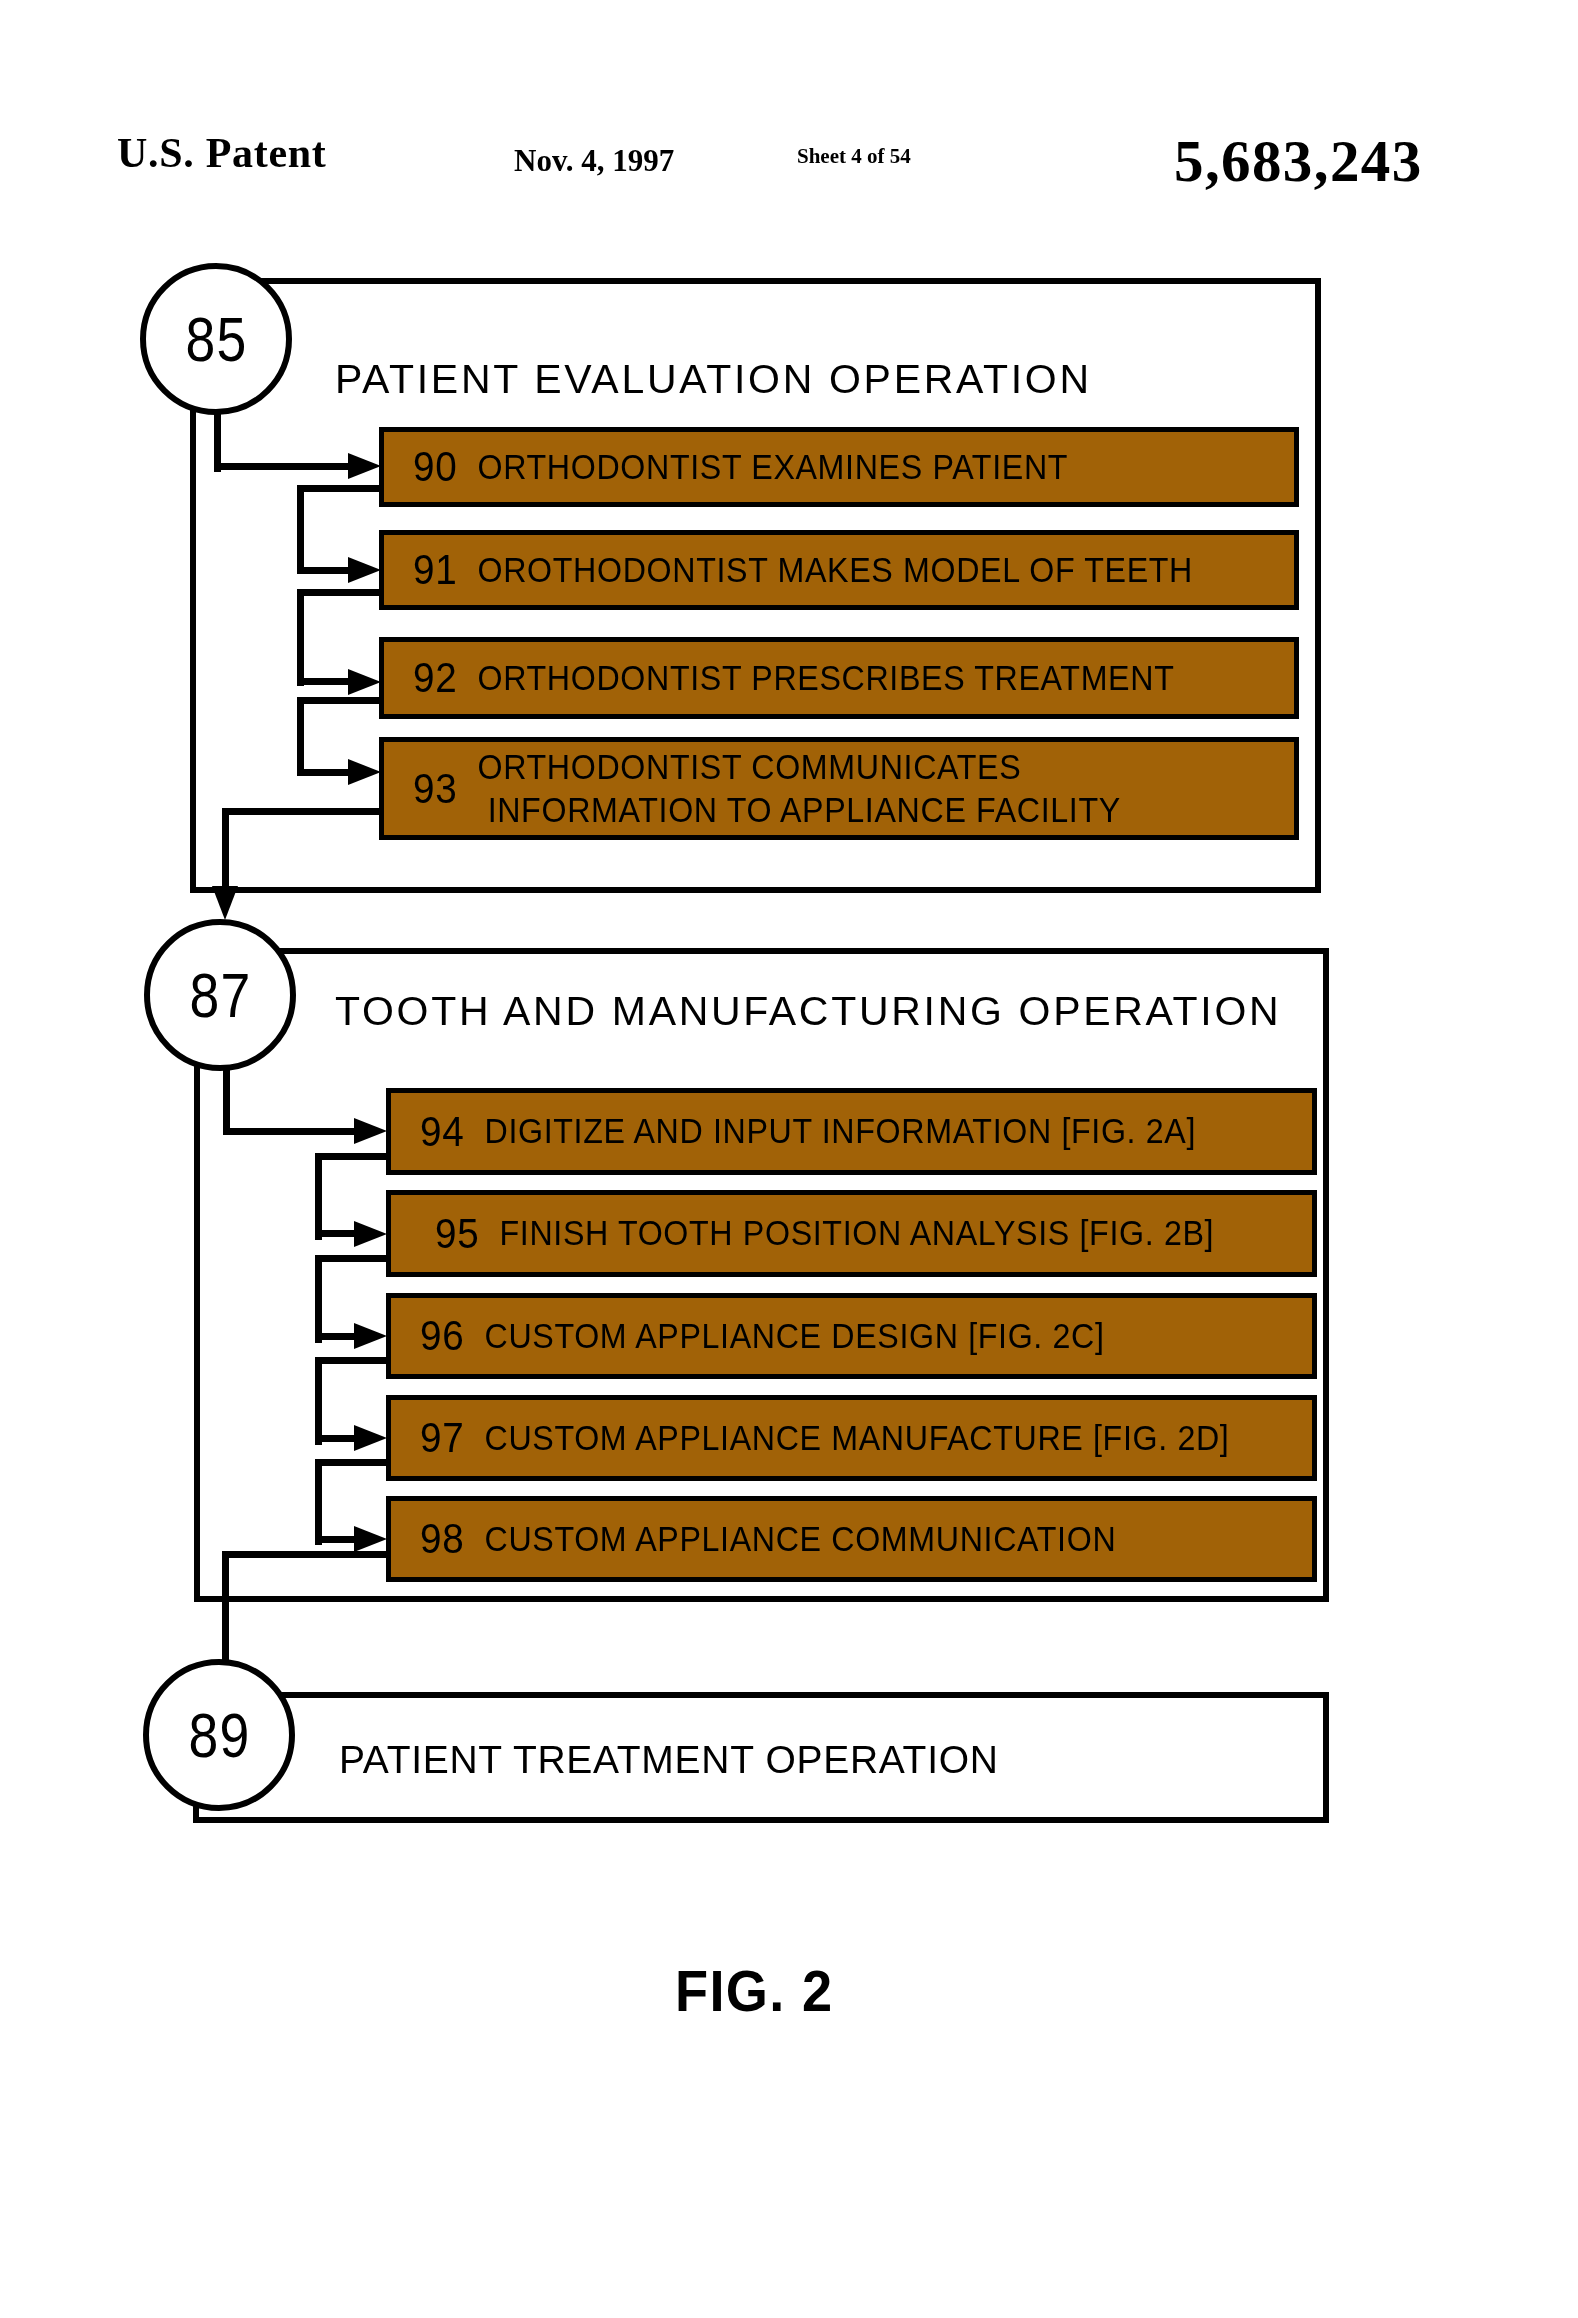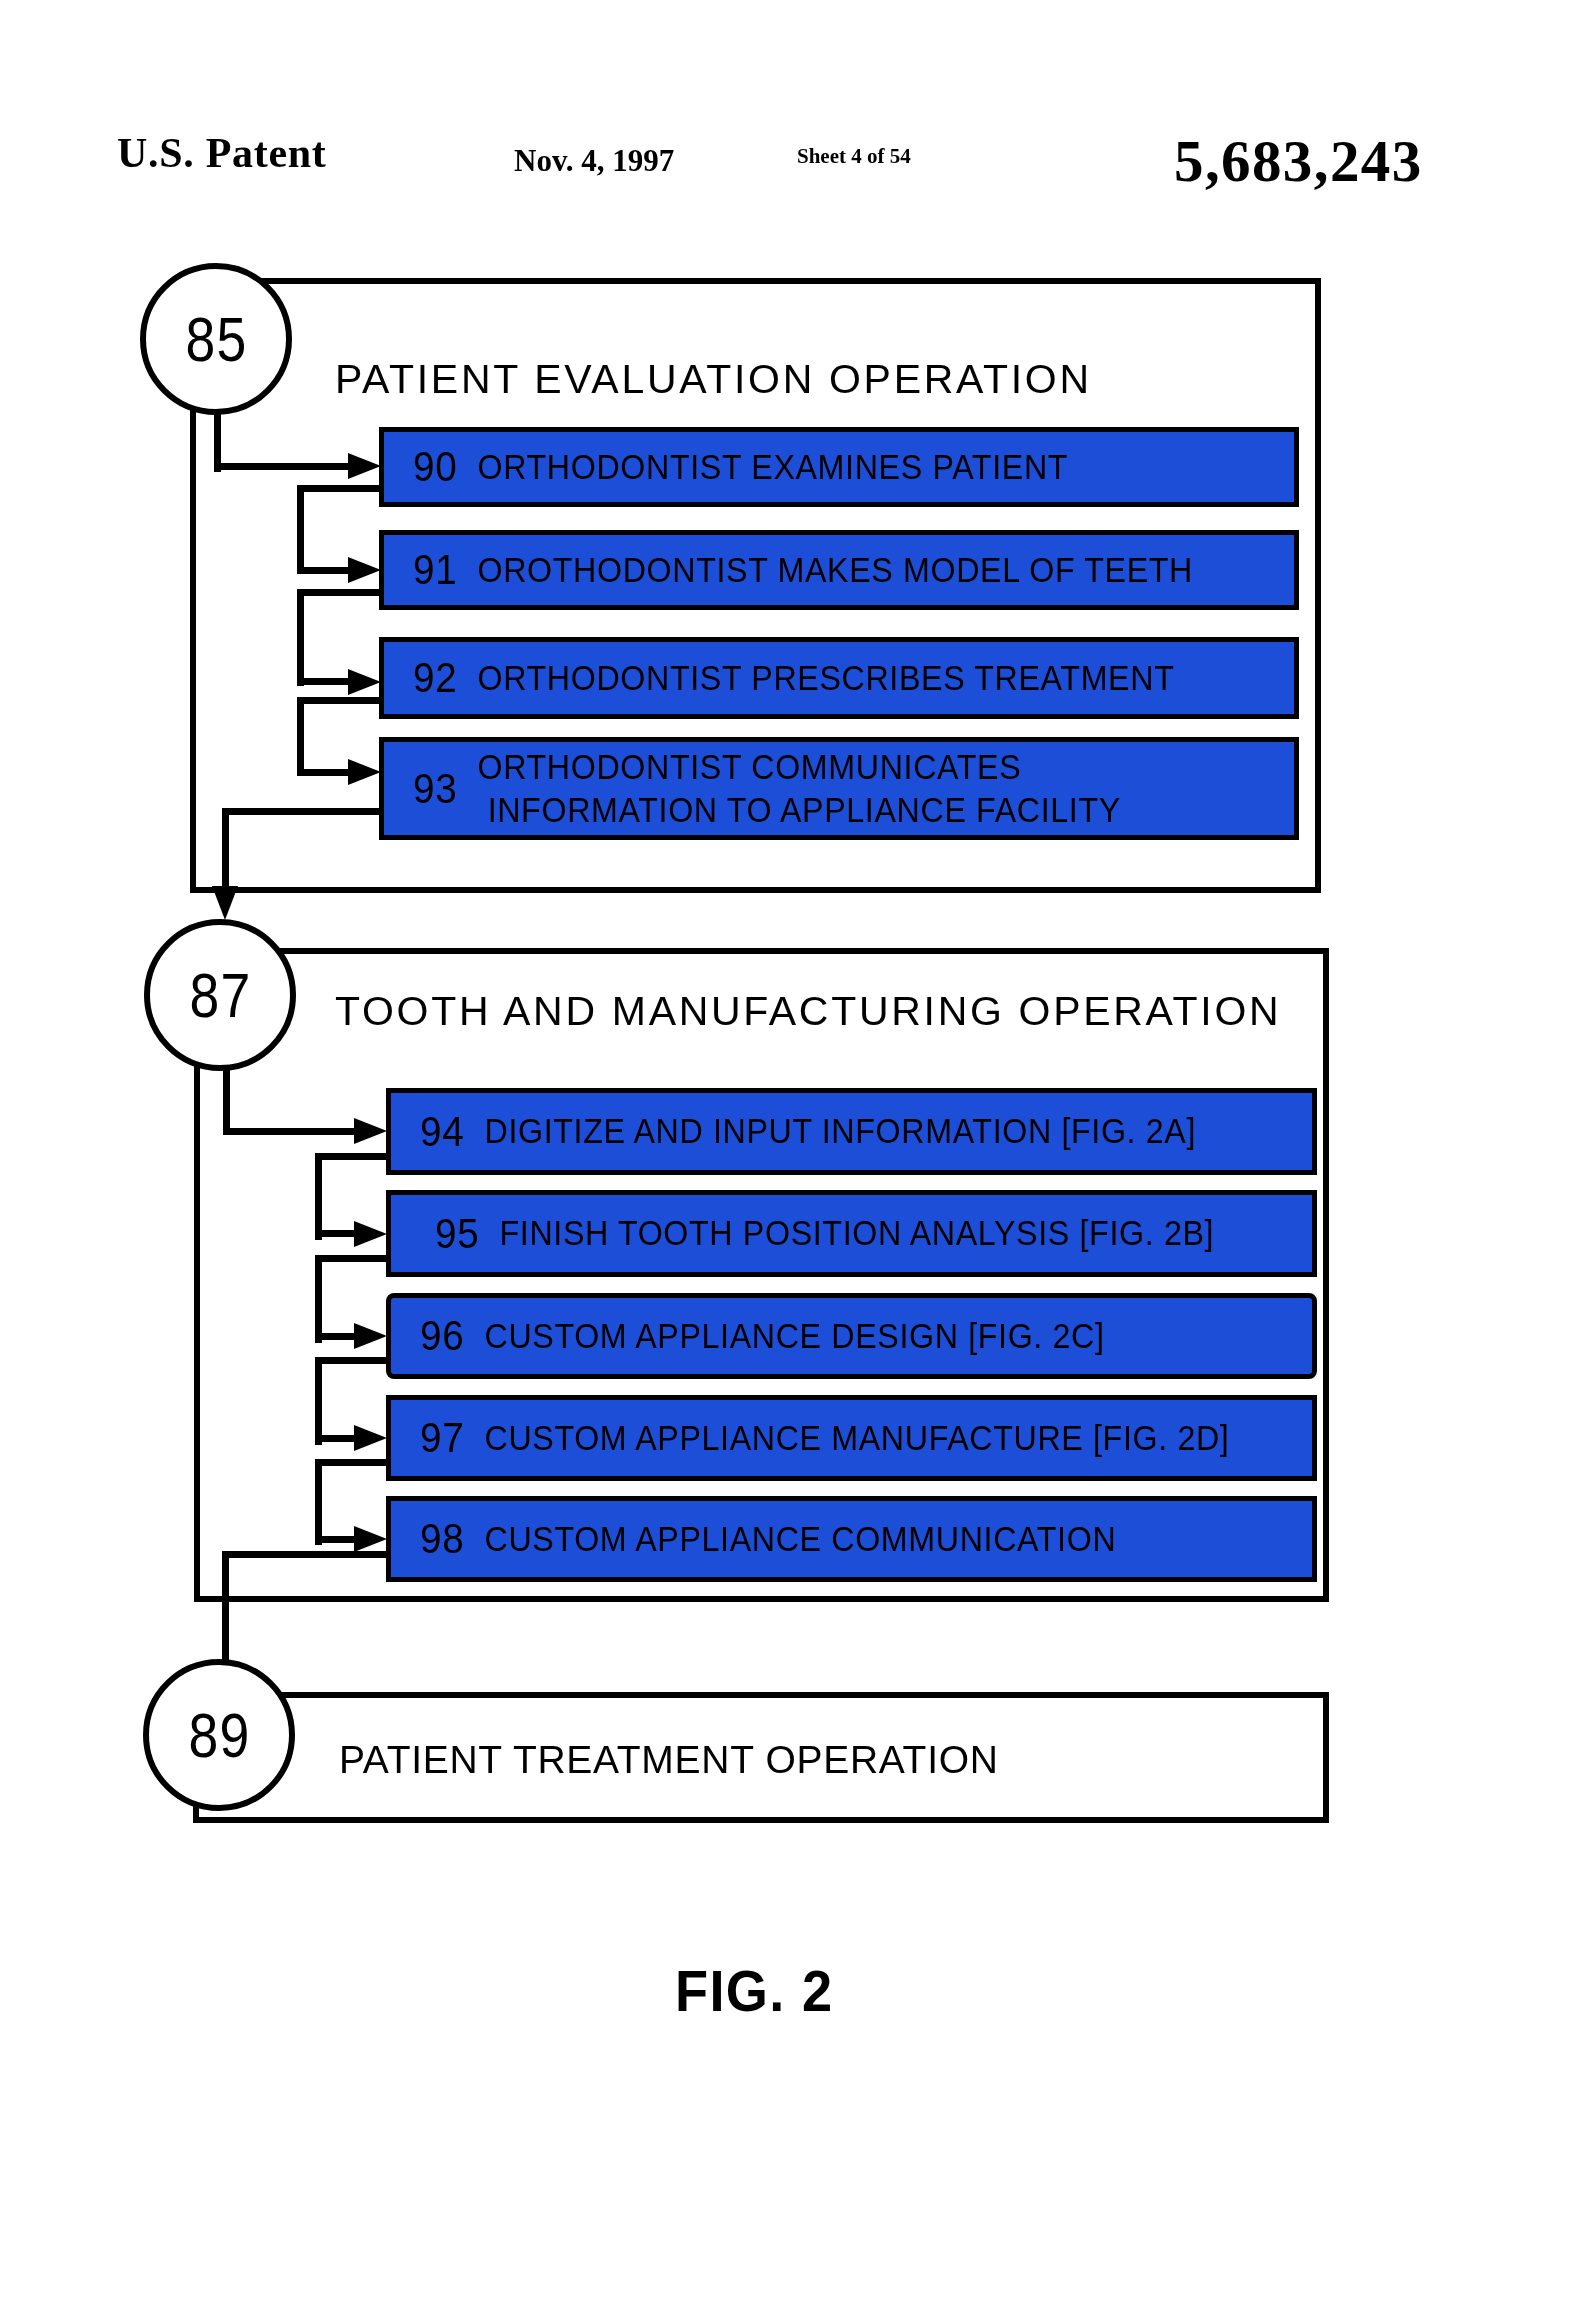--- a/index.html
+++ b/index.html
@@ -8,21 +8,21 @@
     font-family:"Liberation Sans", sans-serif; color:#000; overflow:hidden;text-decoration:underline;
   }
   
   .hdr{position:absolute; font-family:"Liberation Serif", serif; font-weight:bold; white-space:nowrap;}
   .hdr-title{left:117px; top:129px; font-size:42px; letter-spacing:0.7px;}
   .hdr-date{left:514px; top:143px; font-size:31px;}
   .hdr-sheet{left:797px; top:144px; font-size:21px;}
   .hdr-number{left:1174px; top:127px; font-size:59px; letter-spacing:1.4px;}
   
   .srect{position:absolute; background:#fff; border:6.1px solid #000; box-sizing:border-box;}
-  .ibox{position:absolute; background:#1d4ed8; border:5.4px solid #000; box-sizing:border-box;
+  .ibox{position:absolute; background:#a16207; border:5.4px solid #000; box-sizing:border-box;
         display:flex; align-items:center; padding-left:29px;}
   .ibox .row{display:flex; align-items:center; gap:22px; transform:scaleX(0.92); transform-origin:0 50%; white-space:nowrap;}
   .num{font-size:42px; letter-spacing:0.7px;}
   .lbl{font-size:35px; line-height:1.22; letter-spacing:0.7px;}
   .lbl .l2{padding-left:11px;}
   .circle{position:absolute; width:152px; height:152px; background:#fff; border:6.1px solid #000;
           border-radius:50%; box-sizing:border-box; display:flex; align-items:center; justify-content:center;}
   .circle span{font-size:63px; transform:scaleX(0.85); letter-spacing:1.4px;}
   .stitle{position:absolute; font-size:41px; letter-spacing:2.7px; line-height:1.42; white-space:nowrap;}
   .stitle.tight{font-size:39px; letter-spacing:0.7px;}
@@ -112,21 +112,21 @@
         <span class="num">94</span>
       <span class="lbl">DIGITIZE AND INPUT INFORMATION [FIG. 2A]</span>
       </div>
   </div>
   <div class="ibox" style="left:386px; top:1190px; width:931px; height:87px;padding-left:44px;">
     <div class="row">
         <span class="num">95</span>
       <span class="lbl">FINISH TOOTH POSITION ANALYSIS [FIG. 2B]</span>
       </div>
   </div>
-  <div class="ibox" style="left:386px; top:1293px; width:931px; height:86px;border-radius:8px;">
+  <div class="ibox" style="left:386px; top:1293px; width:931px; height:86px;">
     <div class="row">
         <span class="num">96</span>
       <span class="lbl">CUSTOM APPLIANCE DESIGN [FIG. 2C]</span>
       </div>
   </div>
   <div class="ibox" style="left:386px; top:1395px; width:931px; height:86px;">
     <div class="row">
         <span class="num">97</span>
       <span class="lbl">CUSTOM APPLIANCE MANUFACTURE [FIG. 2D]</span>
       </div>

